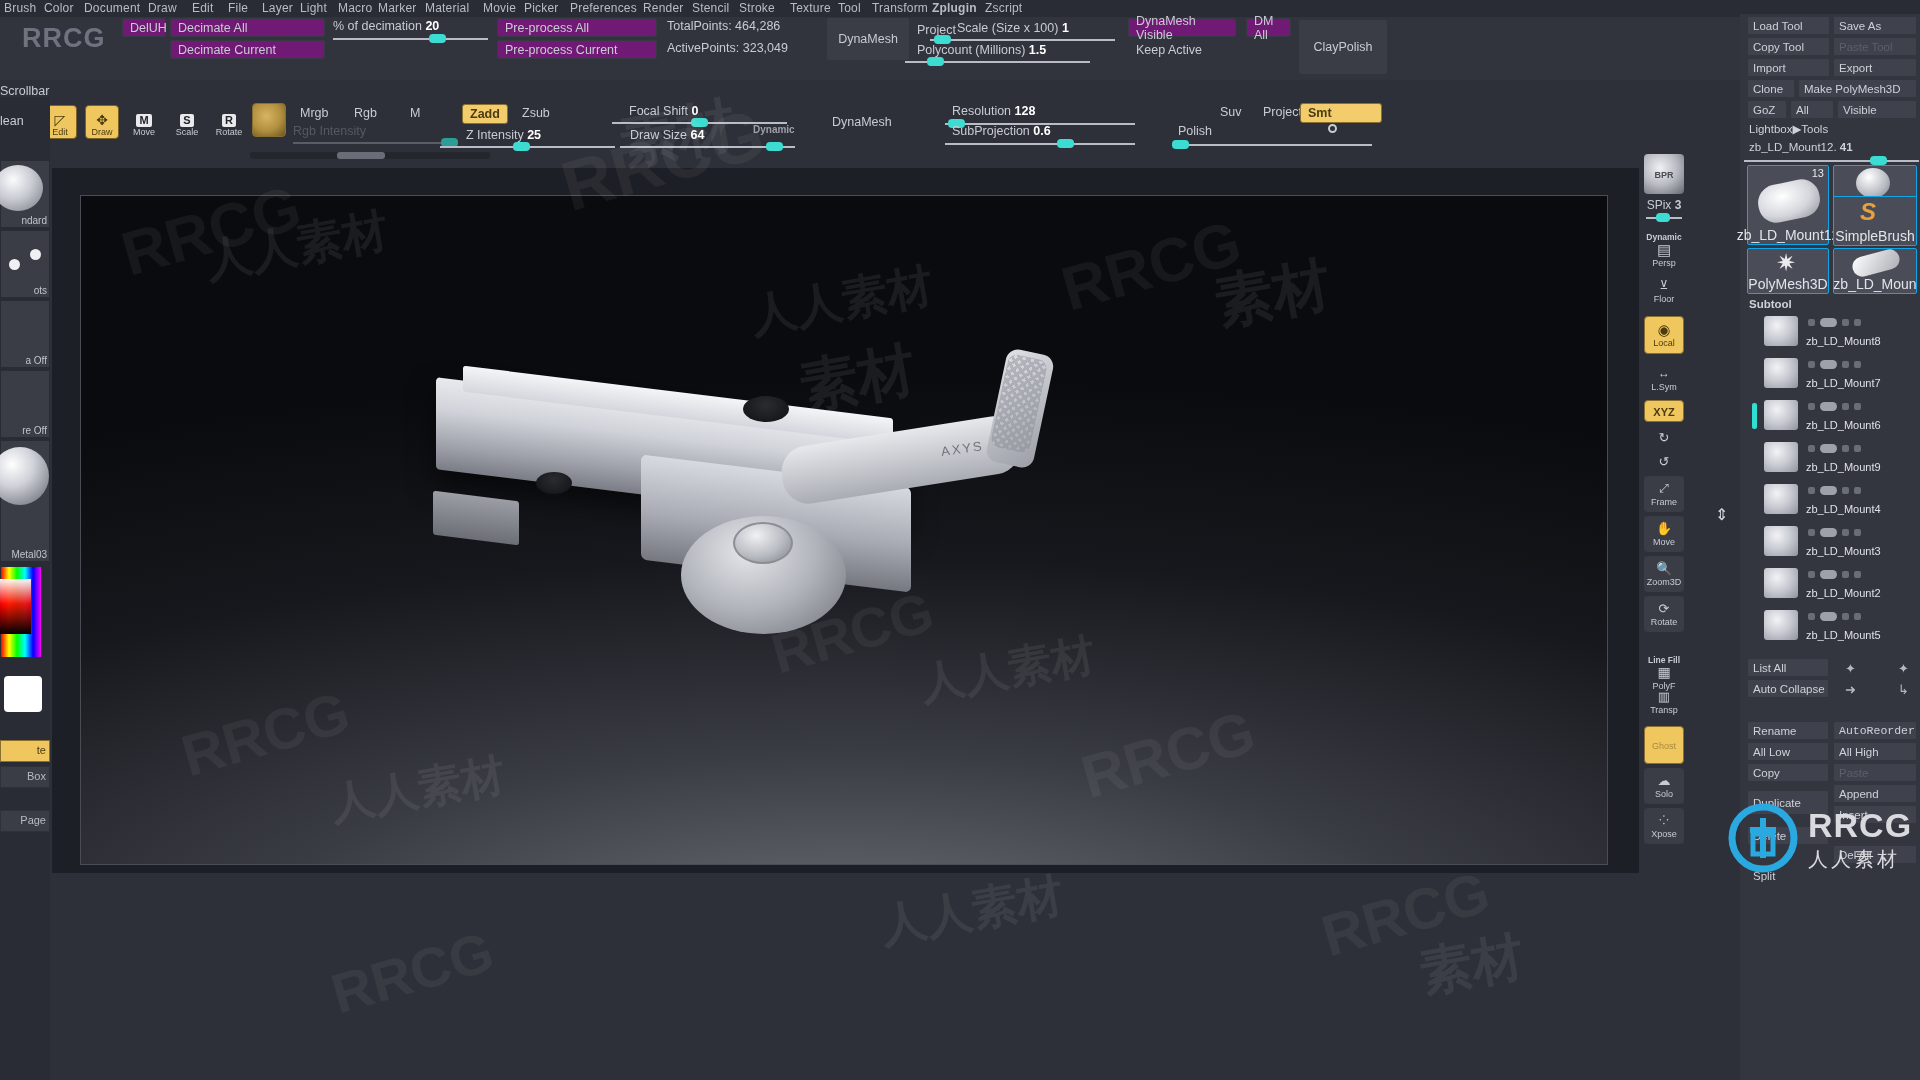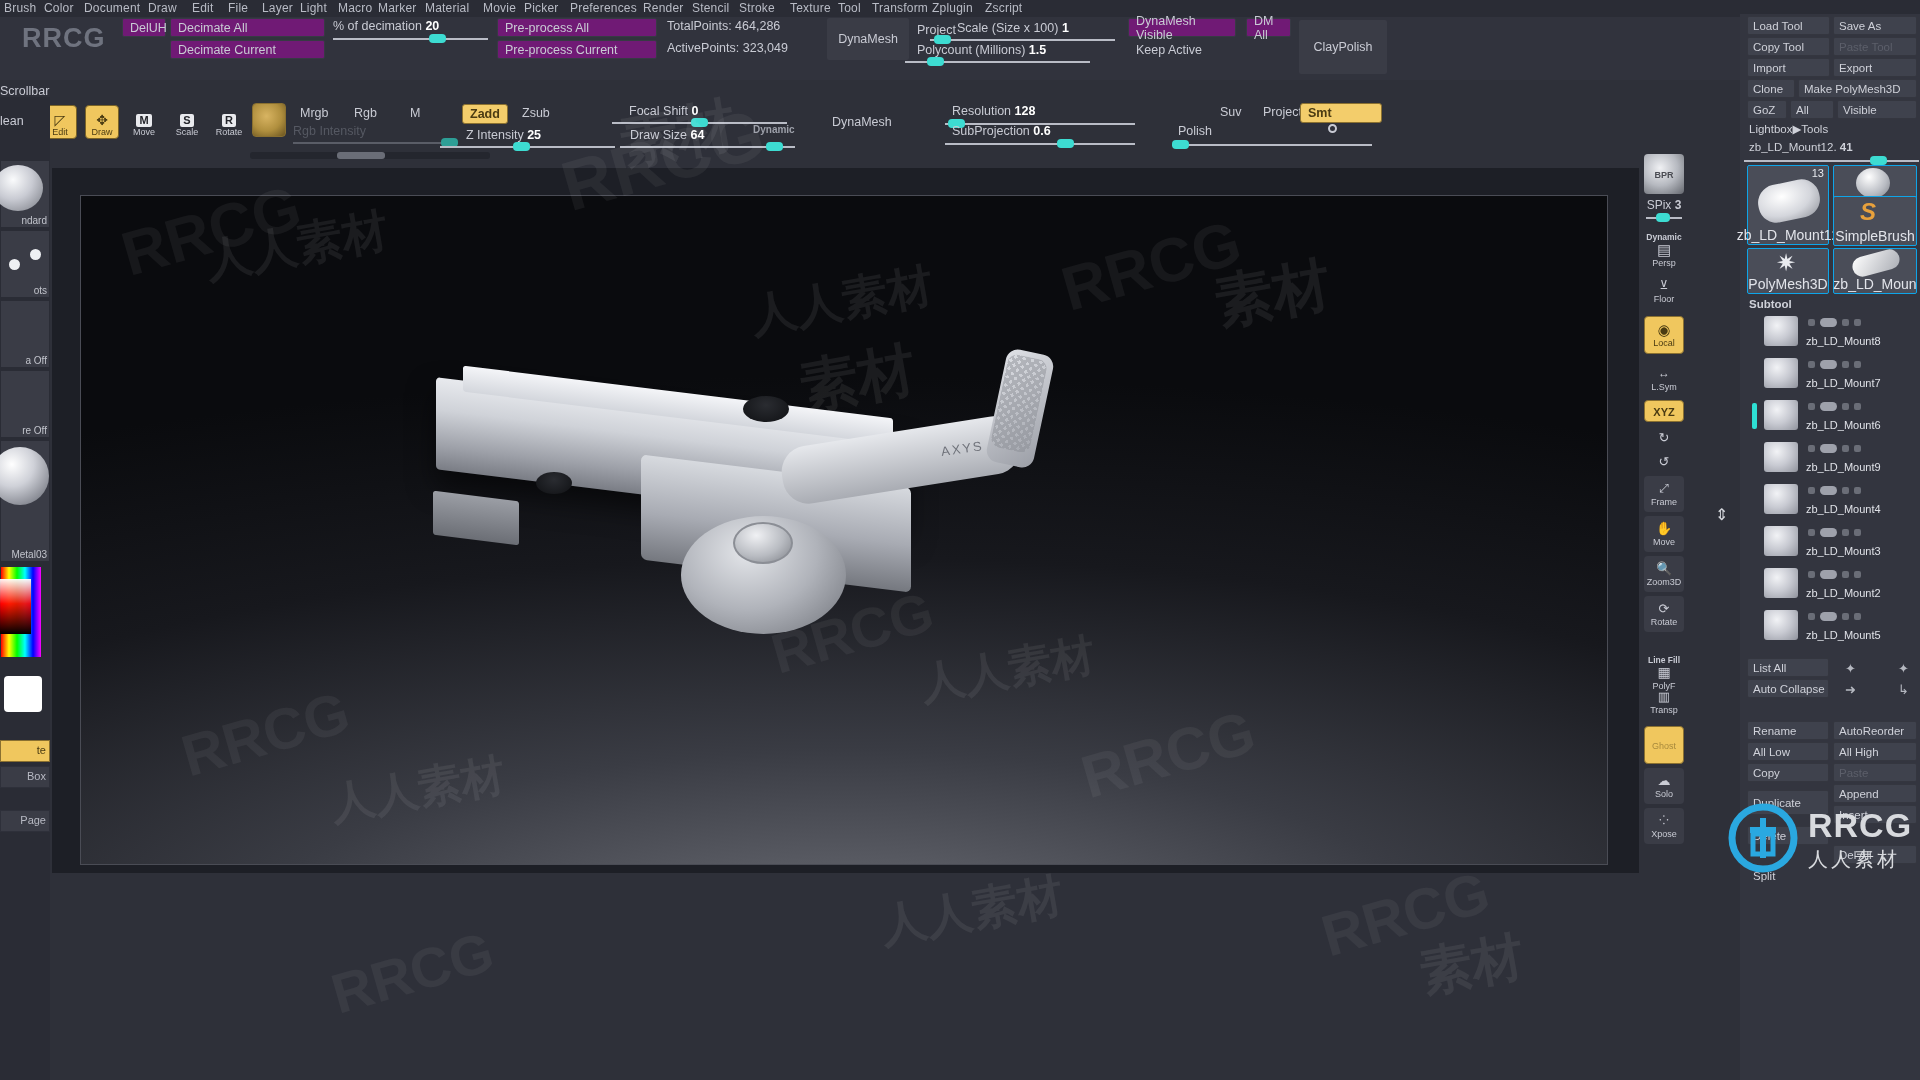--- a/index.html
+++ b/index.html
@@ -194,21 +194,21 @@
       <div class="mi" style="left: 425px;">Material</div>
       <div class="mi" style="left: 483px;">Movie</div>
       <div class="mi" style="left: 524px;">Picker</div>
       <div class="mi" style="left: 570px;">Preferences</div>
       <div class="mi" style="left: 643px;">Render</div>
       <div class="mi" style="left: 692px;">Stencil</div>
       <div class="mi" style="left: 739px;">Stroke</div>
       <div class="mi" style="left: 790px;">Texture</div>
       <div class="mi" style="left: 838px;">Tool</div>
       <div class="mi" style="left: 872px;">Transform</div>
-      <div class="mi" style="left: 932px;">Zplugin</div>
+      <div class="mi" style="left: 932px; font-weight: bold;">Zplugin</div>
       <div class="mi" style="left: 985px;">Zscript</div>
     </div>
 
   <div id="shelf">
     <div id="rrcg-logo">RRCG</div>
   </div>
 
   <div class="zbtn" style="left:122px; top:18px; width:44px; height:19px;">
     <span>DelUH</span>
   </div>
@@ -764,21 +764,21 @@
     <span>Auto Collapse</span>
   </div>
   <div style="position:absolute;left:1845px;top:661px;font-size:13px;color:#b5b8c0;">✦</div>
   <div style="position:absolute;left:1898px;top:661px;font-size:13px;color:#b5b8c0;">✦</div>
   <div style="position:absolute;left:1845px;top:682px;font-size:13px;color:#b5b8c0;">➜</div>
   <div style="position:absolute;left:1898px;top:682px;font-size:13px;color:#b5b8c0;">↳</div>
 
   <div class="rp-btn" style="left:1747px; top:721px; width:82px;">
     <span>Rename</span>
   </div>
-  <div class="rp-btn" style="left:1833px; top:721px; width:84px;">
+  <div class="rp-btn" style="left:1833px; top:721px; width:84px;font-family:Liberation Mono, monospace;">
     <span>AutoReorder</span>
   </div>
   <div class="rp-btn" style="left:1747px; top:742px; width:82px;">
     <span>All Low</span>
   </div>
   <div class="rp-btn" style="left:1833px; top:742px; width:84px;">
     <span>All High</span>
   </div>
   <div class="rp-btn" style="left:1747px; top:763px; width:82px;">
     <span>Copy</span>

